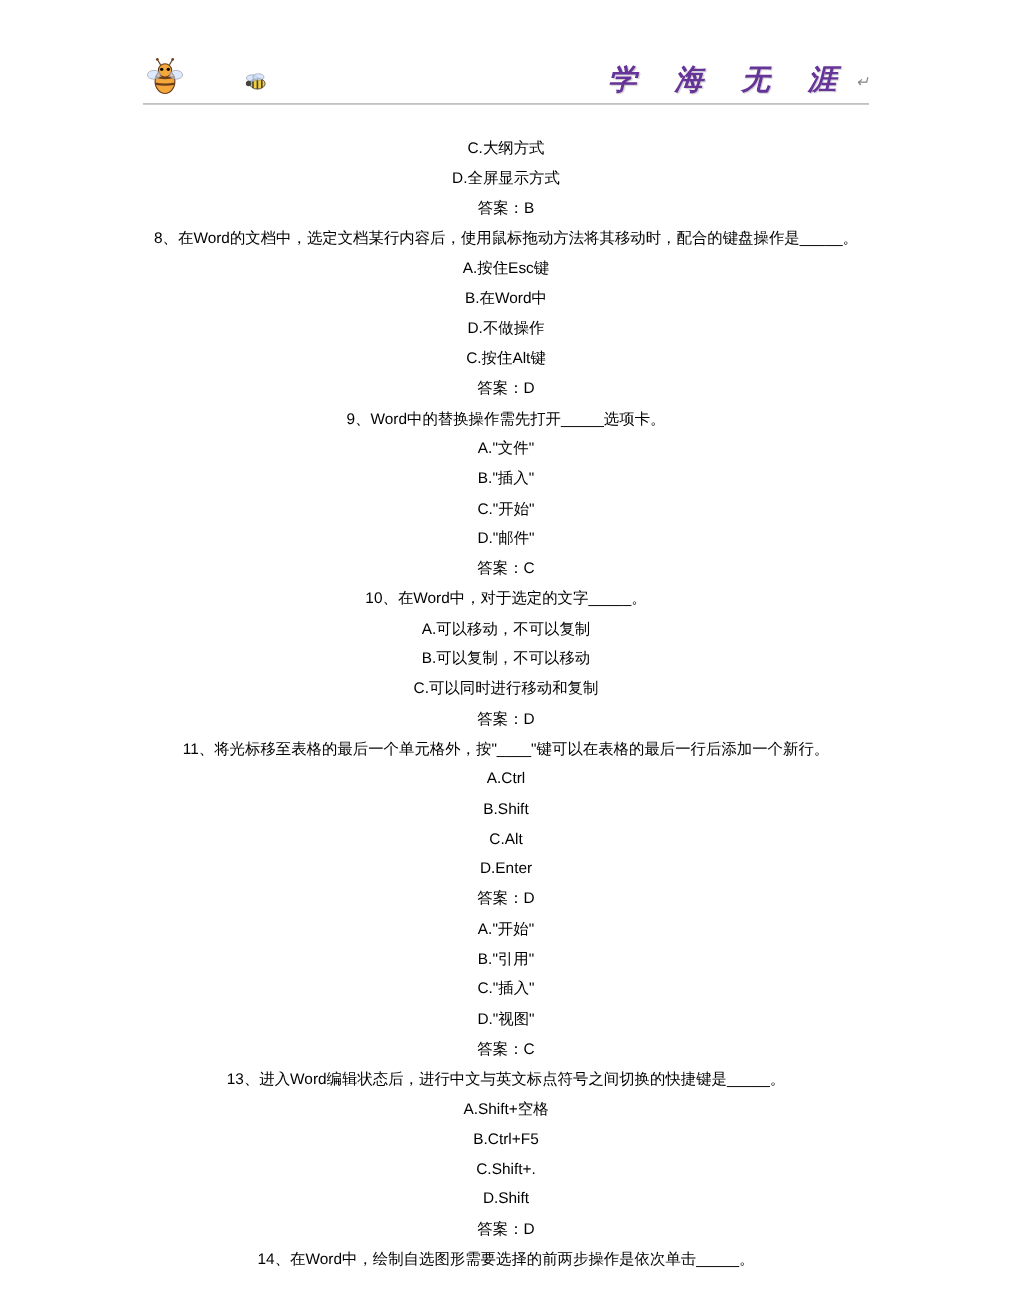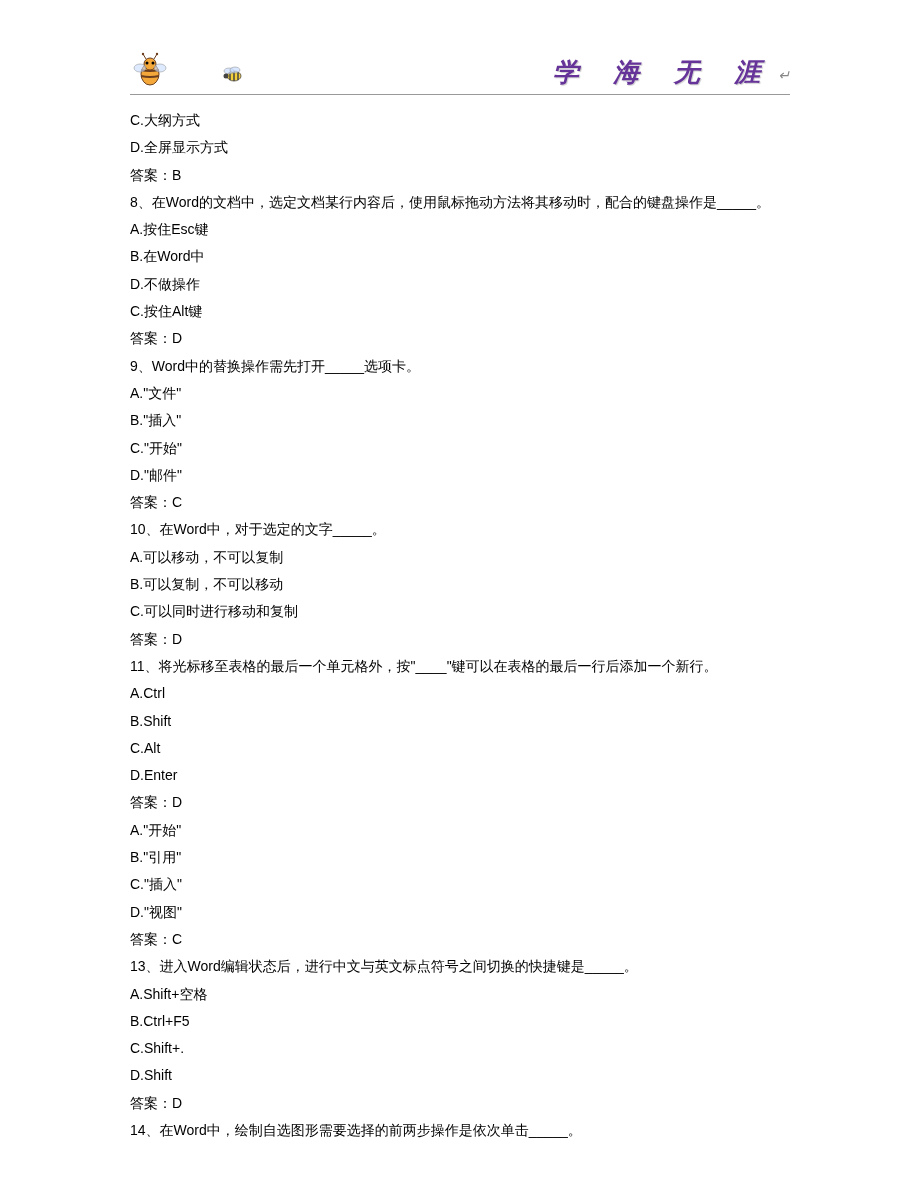--- a/index.html
+++ b/index.html
@@ -17,21 +17,21 @@
     min-height: 1191px;
     padding: 40px 130px 40px 130px;
     position: relative;
   }
   .header {
     height: 55px;
     border-bottom: 1px solid #999;
     display: flex;
     align-items: flex-end;
     justify-content: space-between;
-    margin-bottom: 12px;
+    margin-bottom: 26px;
     padding-bottom: 4px;
   }
   .header-left {
     display: flex;
     align-items: flex-end;
     gap: 50px;
   }
   .bee-icon-large {
     width: 40px;
     height: 40px;
@@ -64,20 +64,21 @@
     color: #888;
     font-size: 14px;
     margin-bottom: 6px;
   }
   .content {
     line-height: 1.95;
     font-size: 14px;
   }
   .content .line {
     white-space: normal;
+    text-align: center;
   }
 </style>
 </head>
 <body>
 
 <div class="page">
 
   <div class="header">
     <div class="header-left">
       <span class="bee-icon-large">

